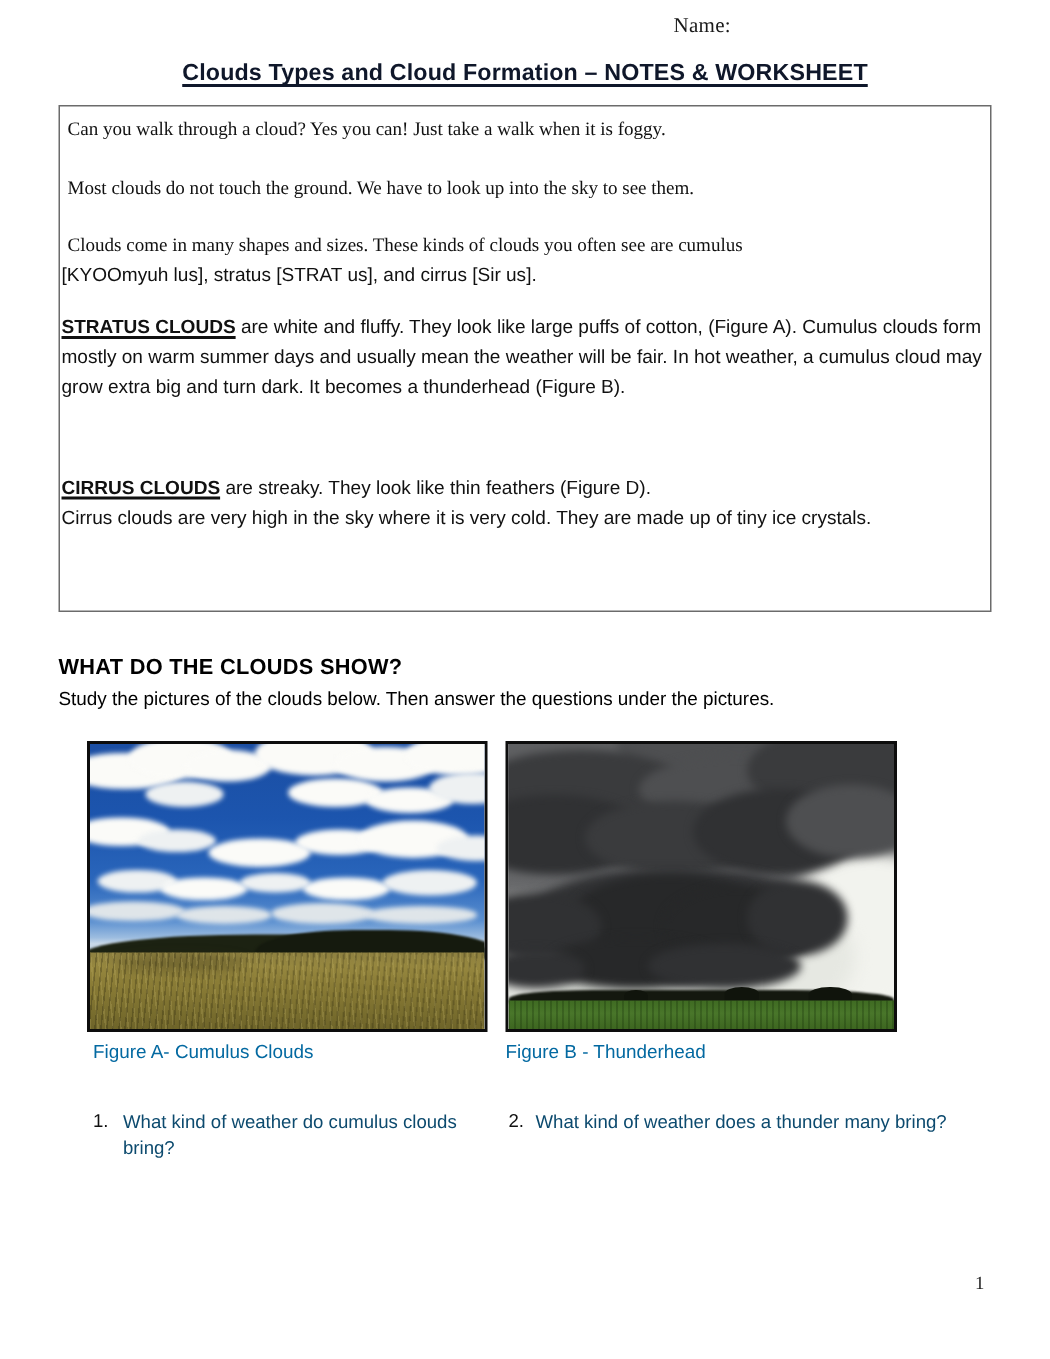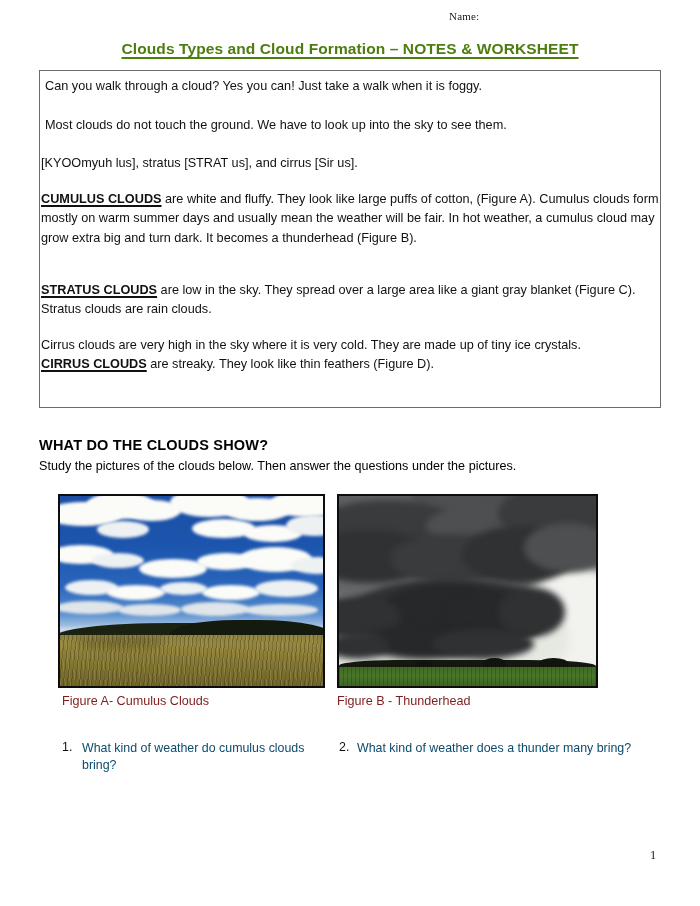--- a/index.html
+++ b/index.html
@@ -16,35 +16,35 @@
     color: #000000;
     overflow: hidden;
   }
 
   
   .name-line {
     position: absolute;
     left: 449px;
     top: 10px;
     font-family: "Liberation Serif", serif;
-    font-size: 11px;
+    font-size: 14px;
     color: #1a1a1a;
     letter-spacing: 0.2px;
   }
 
   
   .doc-title {
     position: absolute;
     left: 0;
     top: 40px;
     width: 700px;
     text-align: center;
     font-size: 15.5px;
     font-weight: bold;
-    color: #4d7c0f;
+    color: #0f172a;
     letter-spacing: 0.1px;
   }
   .doc-title span.t {
     text-decoration: underline;
     text-underline-offset: 3px;
     text-decoration-thickness: 1.6px;
   }
 
   
   .notes-box {
@@ -64,21 +64,21 @@
     width: 622px;
     font-size: 12.7px;
     line-height: 19.6px;
     color: #111;
   }
   .para {
     padding-left: 4px;
     margin: 0;
   }
   .para.flush { padding-left: 1px; }
-  .para.ind   { padding-left: 5px; }
+  .para.ind   { padding-left: 5px; font-family: Liberation Serif, serif; }
   .gap-sm { height: 19px; }
   .gap-xs { height: 16px; }
   .kw {
     font-weight: bold;
     text-decoration: underline;
     text-underline-offset: 2px;
     text-decoration-thickness: 1.5px;
   }
 
   
@@ -103,21 +103,21 @@
     box-sizing: border-box;
     border: 2px solid #0d0d0d;
     overflow: hidden;
   }
   #figure-a { left: 58px; top: 494px; width: 267px; height: 194px; }
   #figure-b { left: 337px; top: 494px; width: 261px; height: 194px; }
 
   .fig-caption {
     position: absolute;
     font-size: 12.6px;
-    color: #7f1d1d;
+    color: #0369a1;
   }
   #caption-a { left: 62px; top: 694px; }
   #caption-b { left: 337px; top: 694px; }
 
   
   .scene-a {
     position: absolute;
     inset: 0;
     background: linear-gradient(to bottom,
                 #1b4ea3 0%,
@@ -287,37 +287,37 @@
   <div class="notes-inner">
 
     <p class="para ind">Can you walk through a cloud? Yes you can! Just take a walk when it is foggy.</p>
 
     <div class="gap-sm"></div>
 
     <p class="para ind">Most clouds do not touch the ground. We have to look up into the sky to see them.</p>
 
     <div class="gap-sm"></div>
 
+    <p class="para ind">Clouds come in many shapes and sizes. These kinds of clouds you often see are cumulus</p>
     <p class="para flush">[KYOOmyuh lus], stratus [STRAT us], and cirrus [Sir us].</p>
 
     <div class="gap-xs"></div>
 
-    <p class="para flush"><span class="kw">CUMULUS CLOUDS</span><span> are white and fluffy. They look like large puffs of cotton, (Figure A).  Cumulus clouds form mostly on warm summer days and usually mean the weather will be fair. In hot weather, a cumulus cloud may grow extra big and turn dark. It becomes a thunderhead (Figure B).</span></p>
+    <p class="para flush"><span class="kw">STRATUS CLOUDS</span><span> are white and fluffy. They look like large puffs of cotton, (Figure A).  Cumulus clouds form mostly on warm summer days and usually mean the weather will be fair. In hot weather, a cumulus cloud may grow extra big and turn dark. It becomes a thunderhead (Figure B).</span></p>
 
     <div class="gap-xs"></div>
 
 
     <div class="gap-xs"></div>
 
-    <p class="para flush"><span class="kw">STRATUS CLOUDS</span><span> are low in the sky.  They spread over a large area like a giant gray blanket (Figure C).  Stratus clouds are rain clouds.</span></p>
 
     <div class="gap-xs"></div>
 
+    <p class="para flush"><span class="kw">CIRRUS CLOUDS</span><span> are streaky. They look like thin feathers (Figure D).</span></p>
     <p class="para flush">Cirrus clouds are very high in the sky where it is very cold. They are made up of tiny ice crystals.</p>
-    <p class="para flush"><span class="kw">CIRRUS CLOUDS</span><span> are streaky. They look like thin feathers (Figure D).</span></p>
 
   </div>
 </div>
 
 <div class="section-head">WHAT DO THE CLOUDS SHOW?</div>
 <div class="section-sub">Study the pictures of the clouds below. Then answer the questions under the pictures.</div>
 
 <div class="figure" id="figure-a">
   <div class="scene-a">
     <div class="cloud" style="left:-6%;  top:3%;   width:30%; height:13%;"></div>

